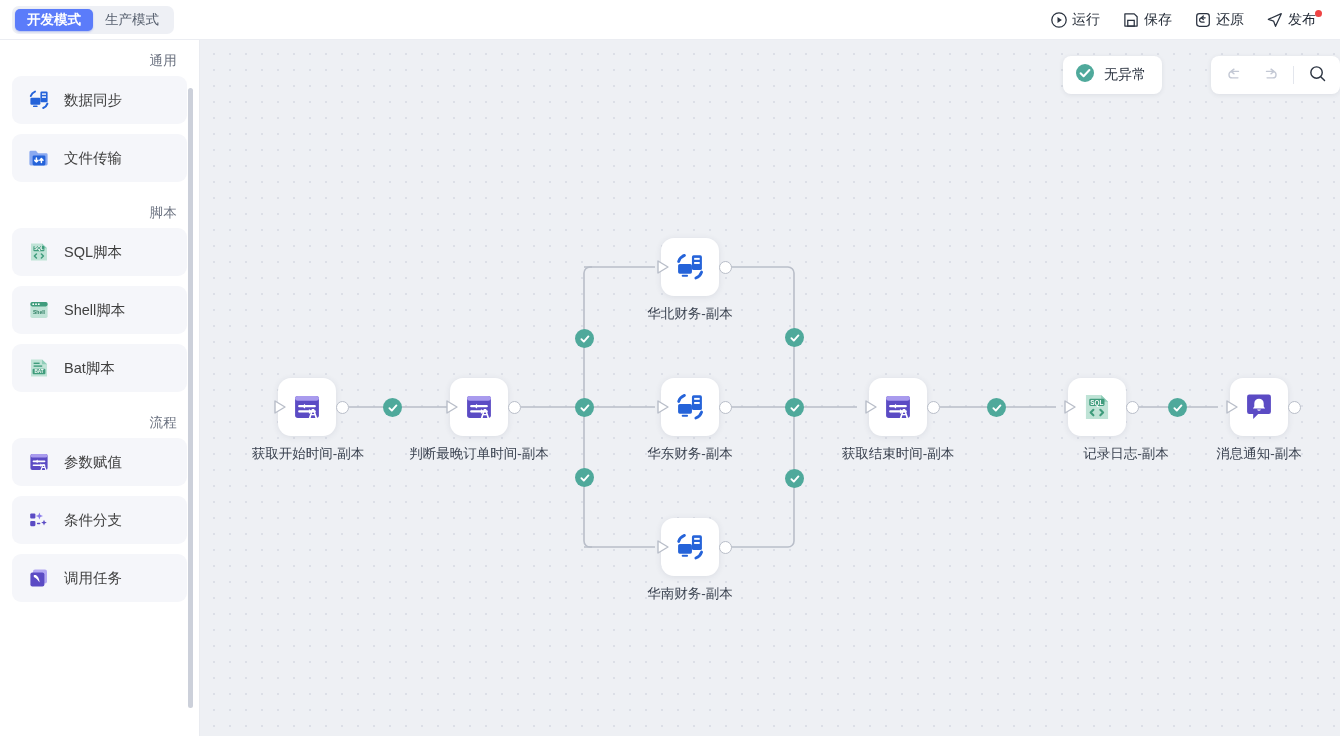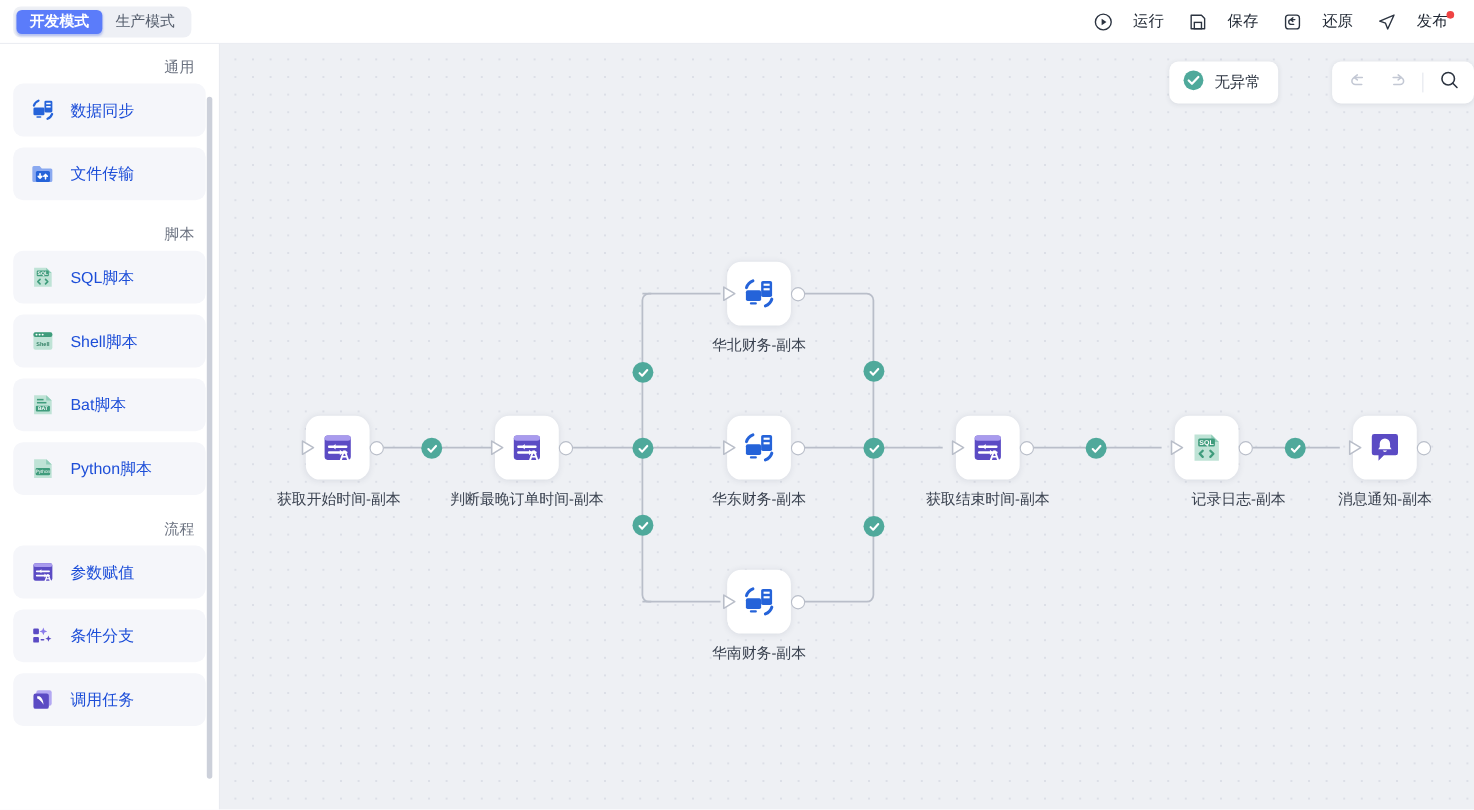--- a/index.html
+++ b/index.html
@@ -27,21 +27,21 @@
   }
   .mode-pill.active{
     background:#5b7cfa; color:#fff; font-weight:bold;
     box-shadow:0 1px 2px rgba(70,100,230,.35);
   }
   .top-actions{
     margin-left:auto; display:flex; align-items:center;
     gap:2px; padding-right:14px;
   }
   .tool-btn{
-    display:flex; align-items:flex-end; gap:18px;
+    display:flex; align-items:flex-end; gap:4px;
     padding:4px 10px; border-radius:5px; cursor:pointer;
     font-size:14px; color:#1f2733; position:relative; white-space:nowrap;
   }
   .tool-btn svg{ display:block; }
   .red-dot{
     position:absolute; right:4px; top:3px;
     width:7px; height:7px; border-radius:50%; background:#ef4343;
   }
 
   
@@ -53,21 +53,21 @@
   .side-group-title{
     font-size:13.5px; color:#6b7280; padding:12px 10px 6px 10px;
     letter-spacing:.3px;
   }
   .side-item{
     display:flex; align-items:center; gap:12px;
     height:48px; margin-bottom:10px; padding:0 14px;
     background:#f5f6fa; border-radius:9px; cursor:pointer;
   }
   .side-item .ico{ width:26px; height:26px; flex:none; display:block; }
-  .side-item .lbl{ font-size:14.5px; color:#1d4ed8; white-space:nowrap; }
+  .side-item .lbl{ font-size:14.5px; color:#404040; white-space:nowrap; }
   .side-scrollbar{
     position:absolute; left:188px; top:48px; width:5px; height:620px;
     background:#ccd0da; border-radius:3px; cursor:pointer;
   }
 
   
   .canvas{
     position:absolute; left:200px; top:40px; width:1140px; height:696px;
     background-color:#eef0f4;
     background-image:radial-gradient(#dcdfe7 1.1px, transparent 1.2px);
@@ -248,31 +248,20 @@
             <path d="M16 4.4 L21 9.2 H16 Z" fill="#8fcdb8"></path>
             <rect x="7.6" y="7.6" width="6" height="1.4" fill="#3f9c7c"></rect>
             <rect x="7.6" y="10.4" width="8.6" height="1.4" fill="#3f9c7c"></rect>
             <rect x="6.6" y="13.8" width="12.8" height="5.4" rx="1" fill="#3f9c7c"></rect>
             <text x="13" y="18" font-size="4.6" fill="#ffffff" text-anchor="middle" font-family="Liberation Sans, sans-serif" font-weight="bold">BAT</text>
           </svg>
         </span>
         <span class="lbl">Bat脚本</span>
       </div>
 
-      <div class="side-item">
-        <span class="ico">
-          <svg width="26" height="26" viewBox="0 0 26 26">
-            <path d="M5 4.4 H16 L21 9.2 V21.6 H5 Z" fill="#bfe3d6"></path>
-            <path d="M16 4.4 L21 9.2 H16 Z" fill="#8fcdb8"></path>
-            <rect x="6.4" y="12.4" width="13.2" height="6.6" rx="1" fill="#3f9c7c"></rect>
-            <text x="13" y="17.2" font-size="4.2" fill="#ffffff" text-anchor="middle" font-family="Liberation Sans, sans-serif">Python</text>
-          </svg>
-        </span>
-        <span class="lbl">Python脚本</span>
-      </div>
 
       <div class="side-group-title">流程</div>
 
       <div class="side-item">
         <span class="ico">
           <svg width="26" height="26" viewBox="0 0 26 26">
             <rect x="4.4" y="5" width="17.2" height="16" rx="2" fill="#5b4bc4"></rect>
             <rect x="4.4" y="5" width="17.2" height="3.4" rx="2" fill="#a99bee"></rect>
             <path d="M7.4 12.4 H18.6" stroke="#fff" stroke-width="1.6" stroke-linecap="round"></path>
             <path d="M7.4 16.2 H18.6" stroke="#fff" stroke-width="1.6" stroke-linecap="round"></path>

